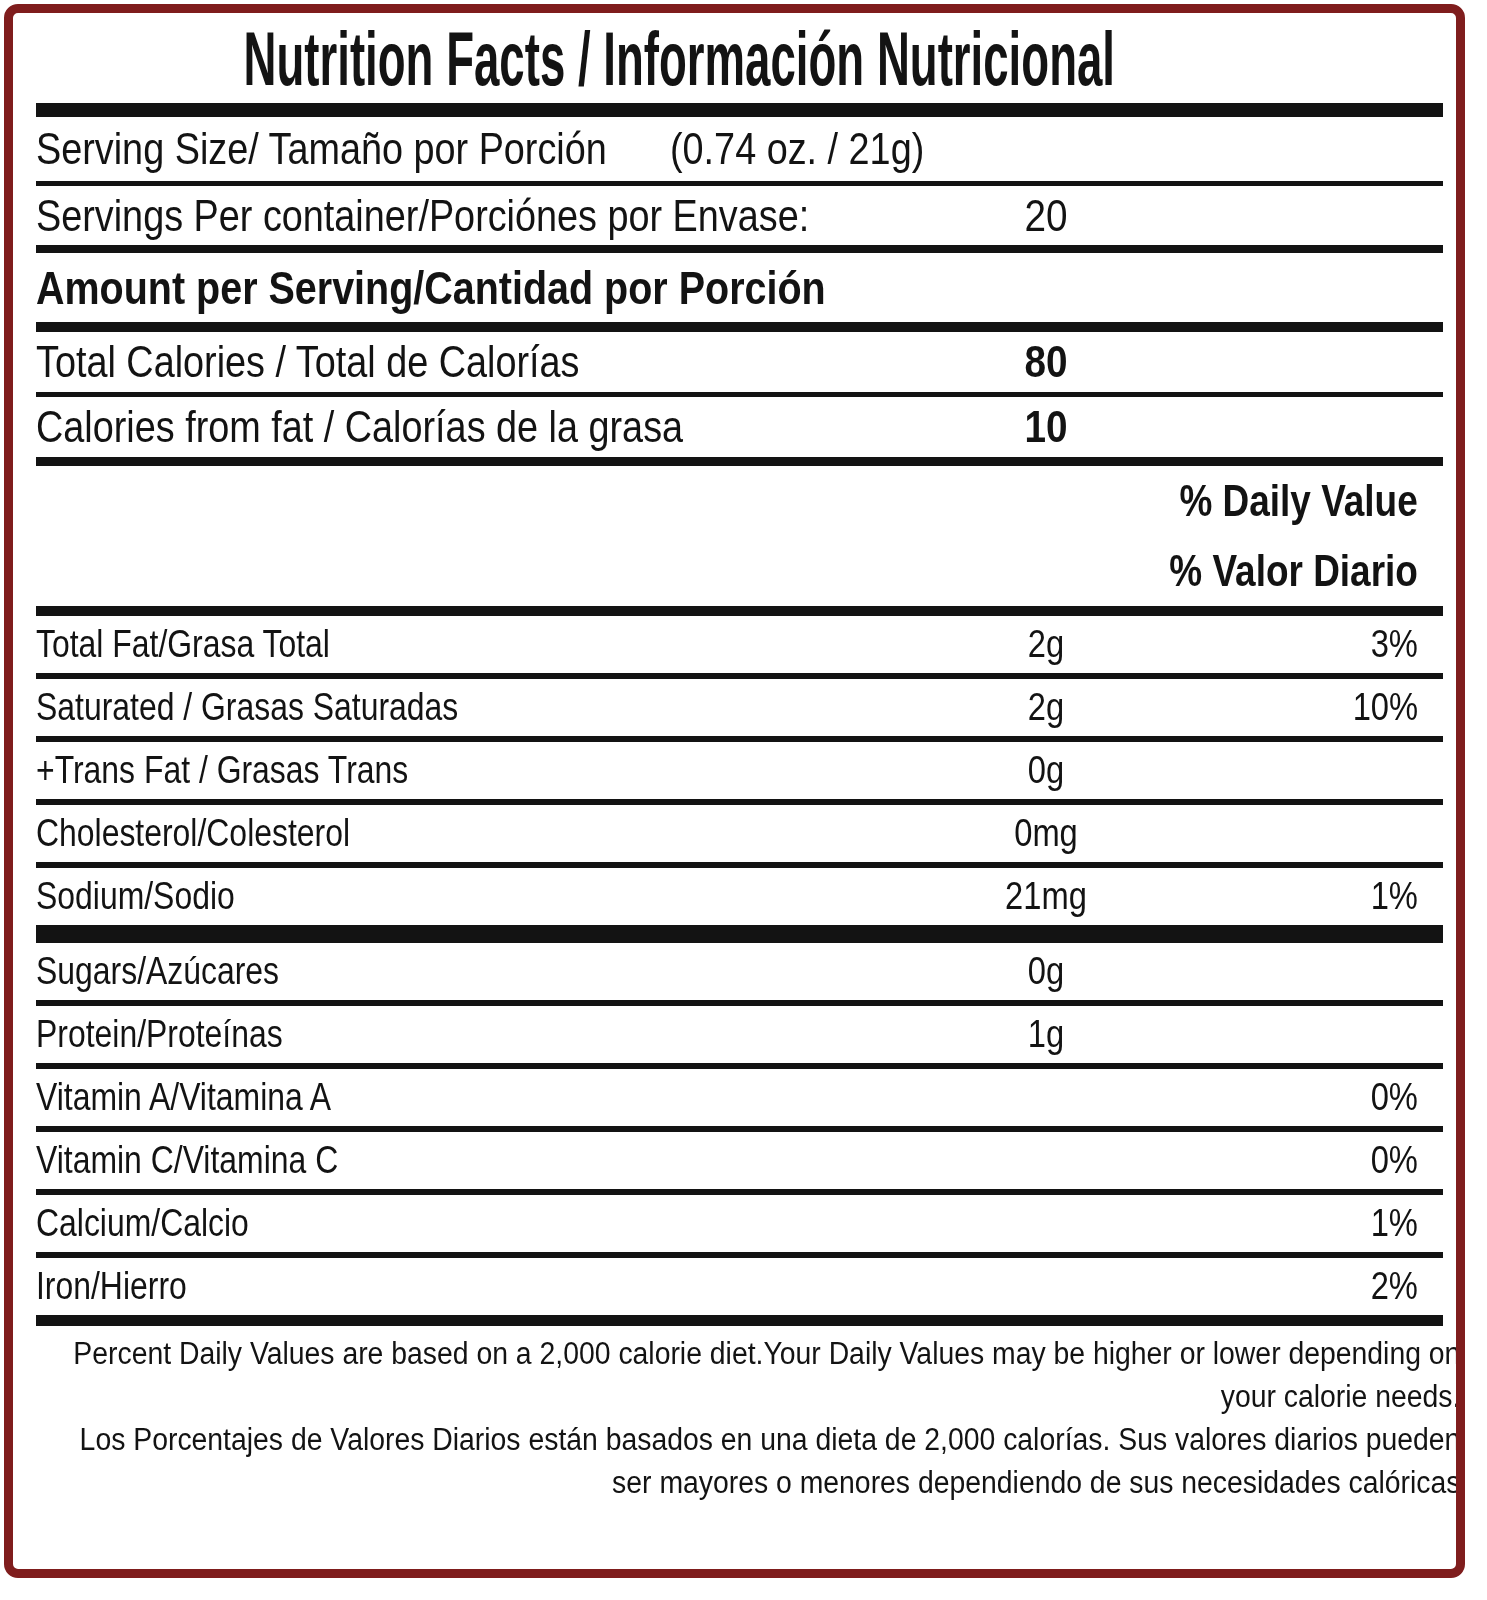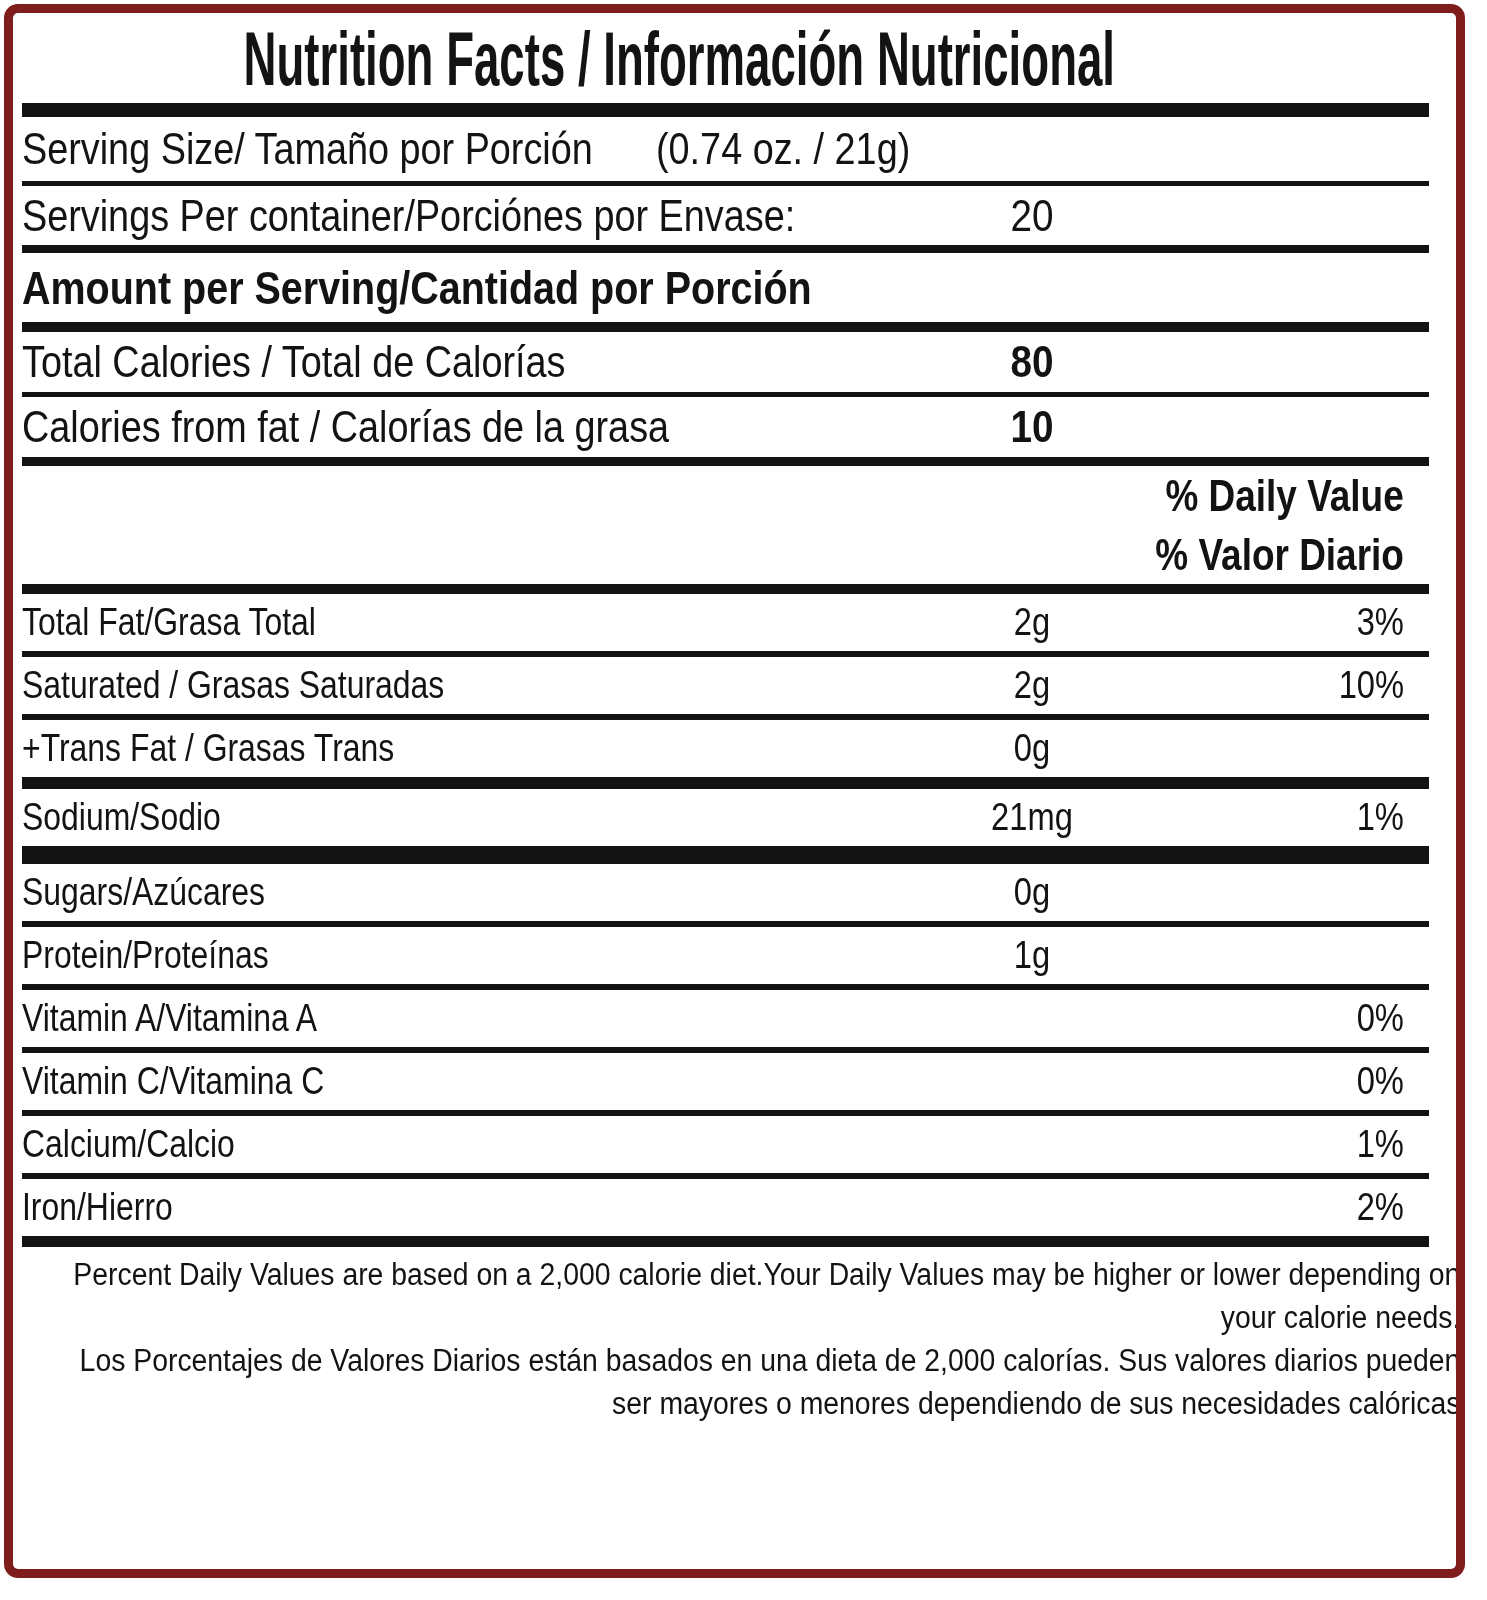--- a/index.html
+++ b/index.html
@@ -31,21 +31,21 @@
   .title-text {
     display: inline-block;
     white-space: nowrap;
     font-size: 76px;
     font-weight: 700;
     letter-spacing: 0px;
     transform: translateX(-55px) scaleX(0.60);
     transform-origin: 50% 50%;
   }
   .content {
-    margin-left: 9px;
+    margin-left: 23px;
     width: 1407px;
   }
   .bar { height: 14px; background: #131313; }
   .sep { background: #131313; }
   .s5 { height: 5px; }
   .s6 { height: 6px; }
   .s8 { height: 8px; }
   .s9 { height: 9px; }
   .s10 { height: 10px; }
   .s11 { height: 11px; }
@@ -85,21 +85,21 @@
     transform-origin: 50% 50%;
   }
   .pct {
     position: absolute;
     right: 25px;
     white-space: nowrap;
     transform: scaleX(0.86);
     transform-origin: 100% 50%;
   }
   .dv-header {
-    height: 118px;
+    height: 140px;
     display: flex;
     flex-direction: column;
     justify-content: space-around;
     align-items: flex-end;
     padding-right: 25px;
     font-size: 44px;
     font-weight: 700;
   }
   .cond-r {
     display: inline-block;
@@ -182,20 +182,25 @@
     </div>
     <div class="sep s6"></div>
 
     <div class="row h57">
       <span class="cond-l">+Trans Fat / Grasas Trans</span>
       <span class="amount">0g</span>
       <span class="pct"></span>
     </div>
     <div class="sep s6"></div>
 
+    <div class="row h57">
+      <span class="cond-l">Cholesterol/Colesterol</span>
+      <span class="amount">0mg</span>
+      <span class="pct"></span>
+    </div>
     <div class="sep s6"></div>
 
     <div class="row h57">
       <span class="cond-l">Sodium/Sodio</span>
       <span class="amount">21mg</span>
       <span class="pct">1%</span>
     </div>
     <div class="sep s6"></div>
 
     <div class="sep s6"></div>

